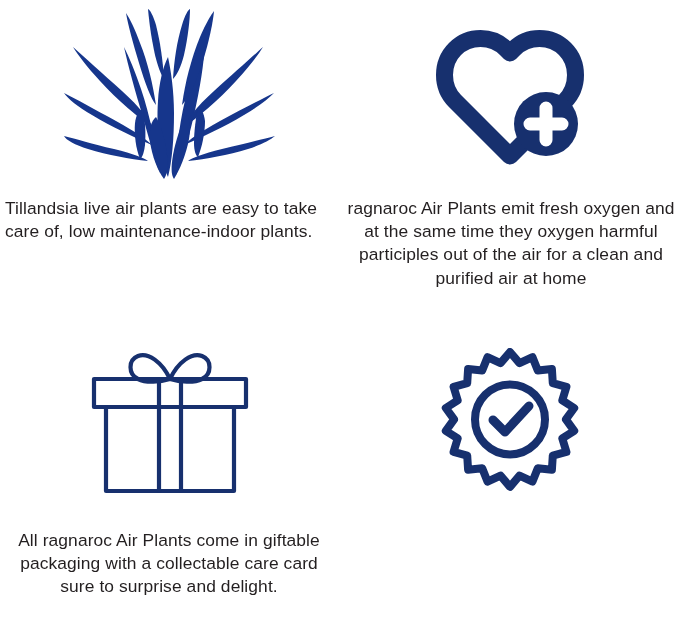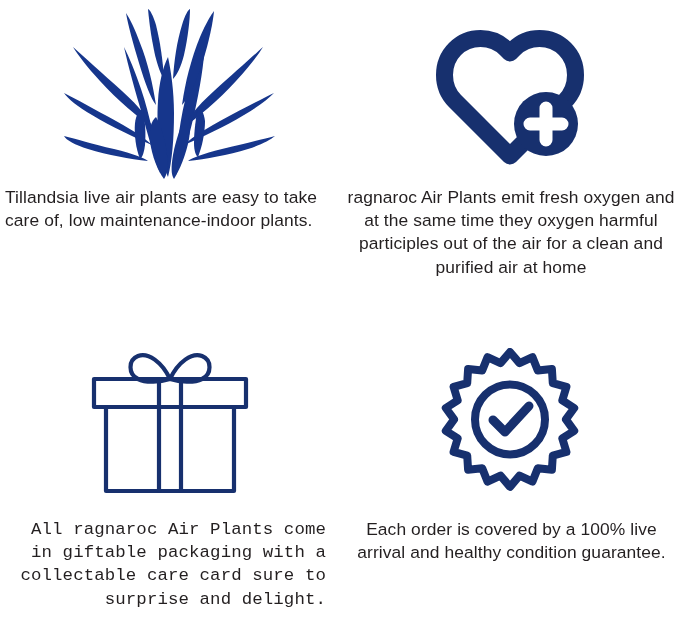--- a/index.html
+++ b/index.html
@@ -23,20 +23,21 @@
     grid-template-rows: 308px 309px;
   }
   .feature-panel {
     position: relative;
     display: flex;
     flex-direction: column;
     align-items: center;
     justify-content: flex-start;
     background: #ffffff;
     box-sizing: border-box;
+    gap: 11px;
   }
   .icon-area {
     display: flex;
     align-items: center;
     justify-content: center;
     width: 100%;
   }
   .panel-tl .icon-area { height: 182px; padding-top: 4px; }
   .panel-tr .icon-area { height: 182px; padding-top: 4px; }
   .panel-bl .icon-area { height: 190px; padding-top: 18px; }
@@ -52,23 +53,22 @@
   }
   .panel-tl .caption {
     text-align: left;
     padding: 0 4px 0 5px;
   }
   .panel-tr .caption {
     text-align: center;
     padding: 0 1px 0 4px;
   }
   .panel-bl .caption {
-    text-align: right;
+    text-align: center;
     padding: 0 14px 0 12px;
-    font-family: Liberation Mono, monospace;
   }
   .panel-br .caption {
     text-align: center;
     padding: 0 6px 0 10px;
   }
   .panel-bl .caption, .panel-br .caption {
     margin-top: 2px;
   }
   svg { display: block; }
 </style>
@@ -149,16 +149,15 @@
   <div class="feature-panel panel-br">
     <div class="icon-area">
       <span>
         <svg width="146" height="146" viewBox="0 0 146 146" aria-hidden="true">
           <polygon points="73,4 82.5,15.2 95.5,9.2 100.8,22.5 114.9,21.1 115.8,35.2 129.4,38.9 125.3,52.4 137.2,60 128.9,71.4 137.2,82.8 125.3,90.4 129.4,103.9 115.8,107.6 114.9,121.7 100.8,120.3 95.5,133.6 82.5,127.6 73,138.8 63.5,127.6 50.5,133.6 45.2,120.3 31.1,121.7 30.2,107.6 16.6,103.9 20.7,90.4 8.8,82.8 17.1,71.4 8.8,60 20.7,52.4 16.6,38.9 30.2,35.2 31.1,21.1 45.2,22.5 50.5,9.2 63.5,15.2" fill="none" stroke="#17306e" stroke-width="8" stroke-linejoin="round"></polygon>
           <circle cx="73" cy="71.4" r="35" fill="none" stroke="#17306e" stroke-width="8"></circle>
           <path d="M56 72 L68 84 L92 58" fill="none" stroke="#17306e" stroke-width="9" stroke-linecap="round" stroke-linejoin="round"></path>
         </svg>
       </span>
     </div>
-    <div class="caption">Each order is covered by a 100% live arrival and healthy condition guarantee.</div>
   </div>
 
 </div>
 
 </body></html>

